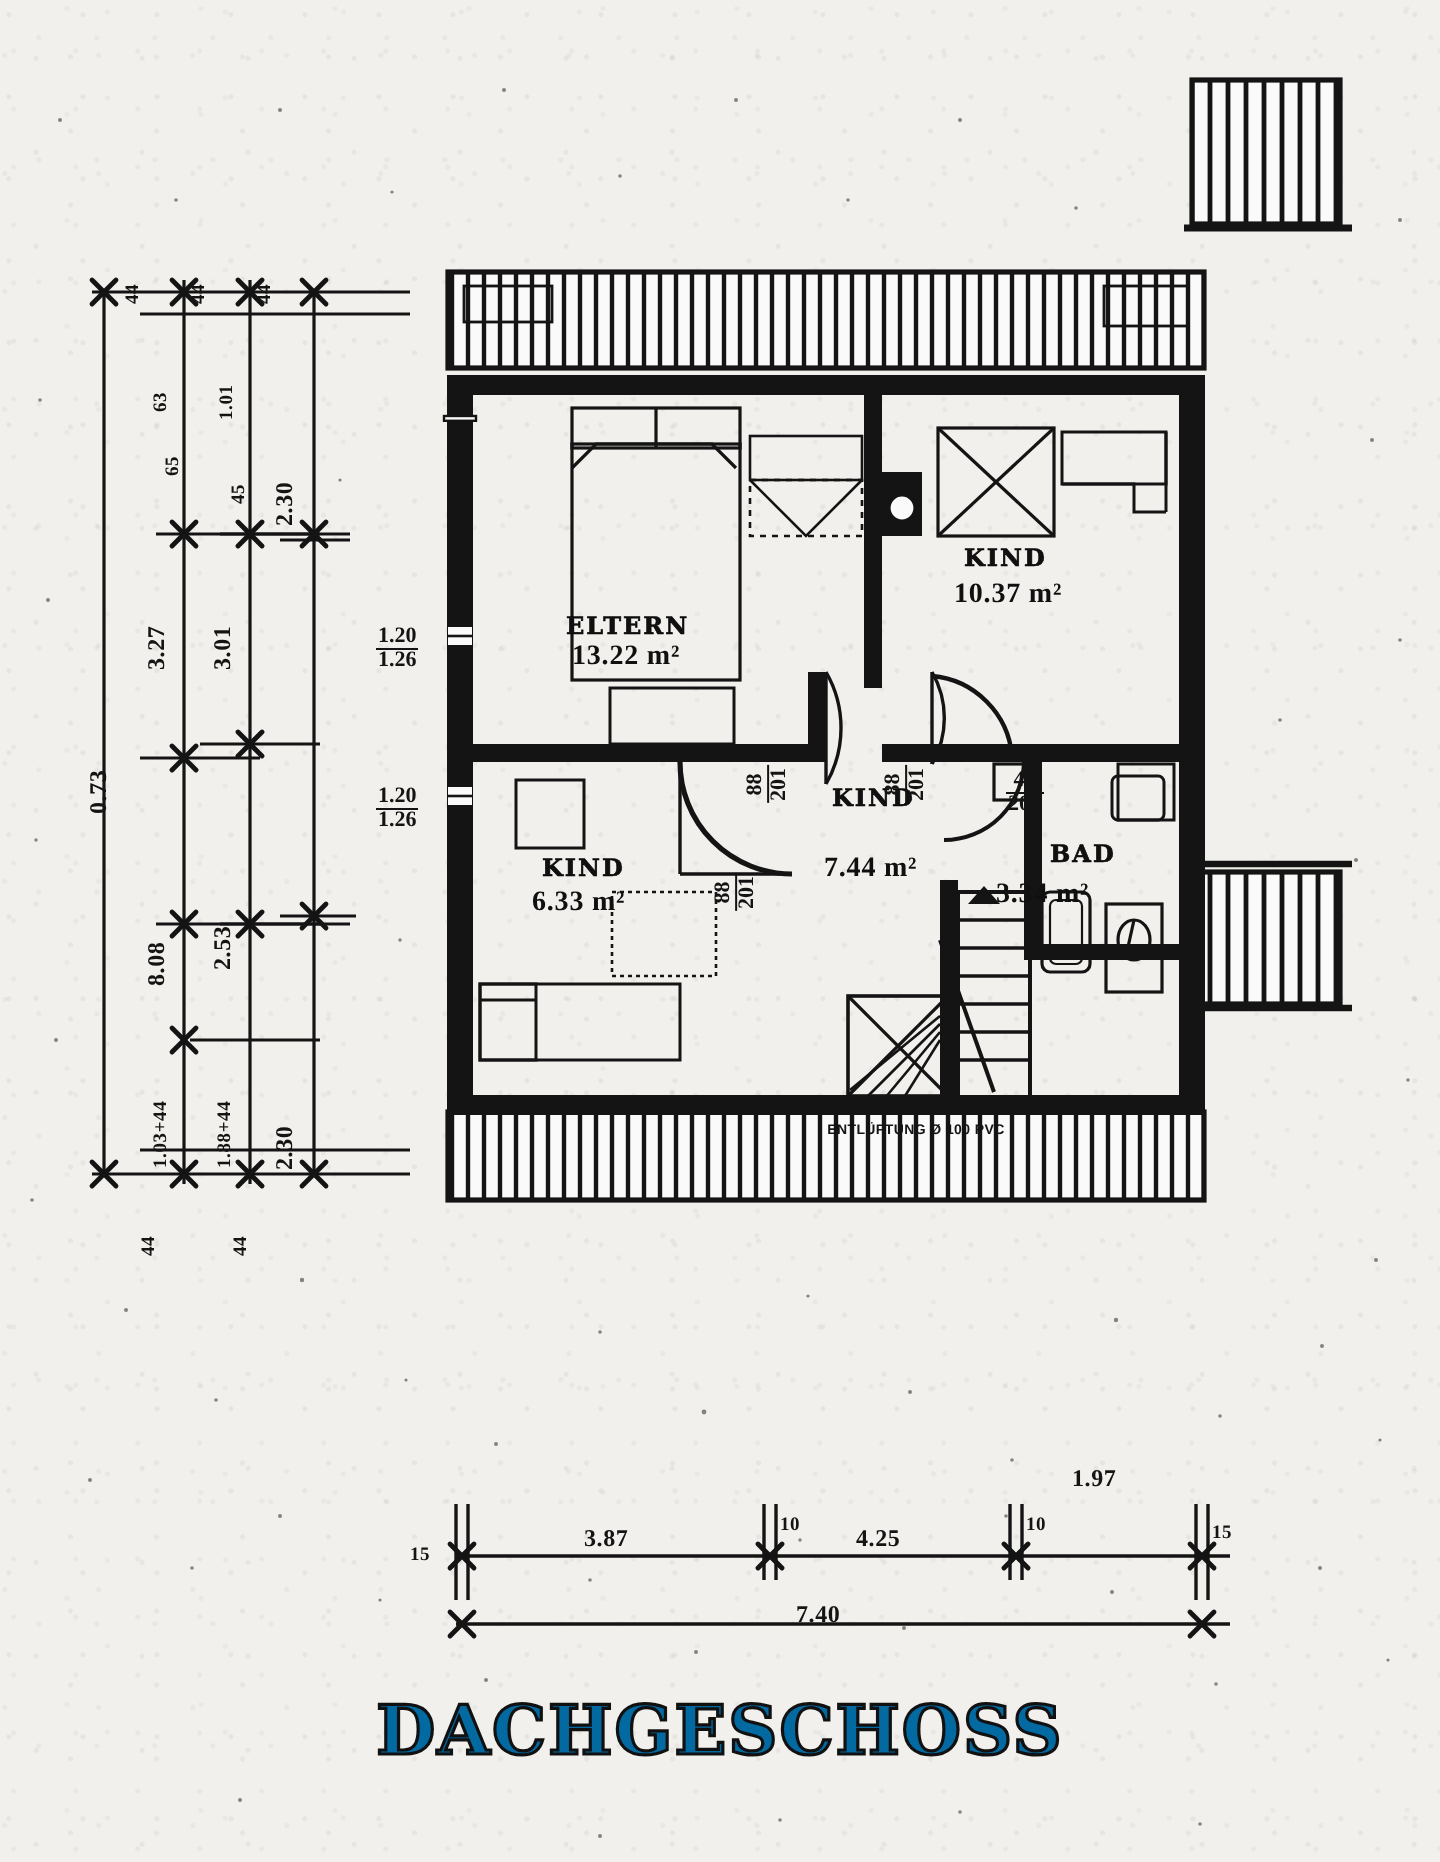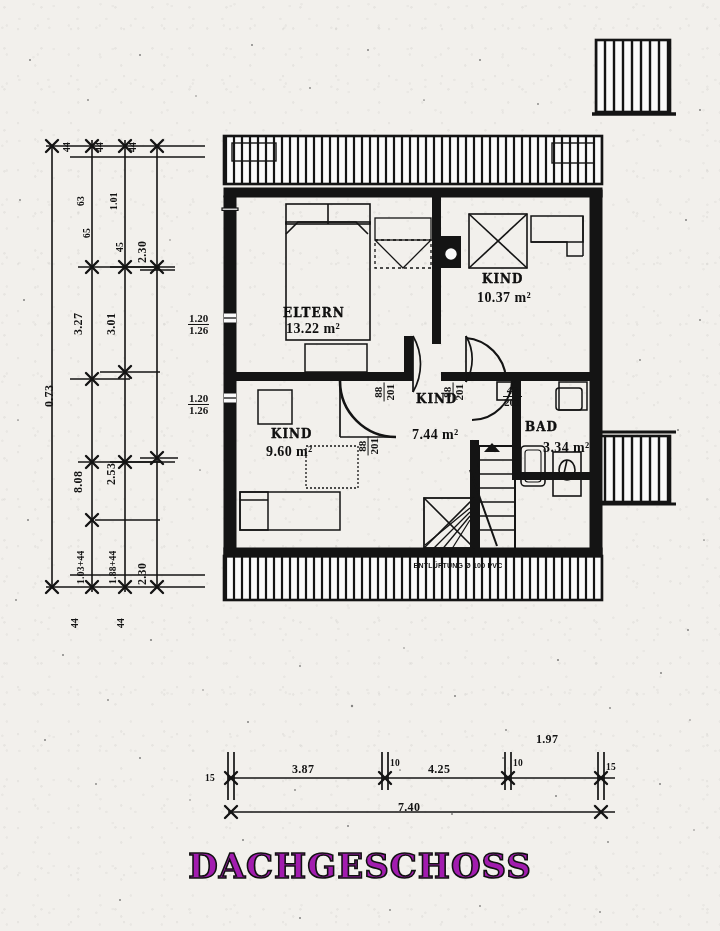--- a/index.html
+++ b/index.html
@@ -48,21 +48,21 @@
     font-family:"Liberation Serif", serif;font-weight:bold;
     font-size:11px;line-height:1.02;text-align:center;color:#141414;
   }
   .frac .top{display:block;border-bottom:1.4px solid #141414;padding:0 1px;}
   .frac .bot{display:block;padding:0 1px;}
   .frac-rot{transform:rotate(-90deg);transform-origin:left bottom;}
   #title{
     position:absolute;left:0;right:0;top:846px;text-align:center;
     font-family:"DejaVu Serif", serif;
     font-weight:bold;font-size:34px;letter-spacing:1px;
-    color:#a21caf;
+    color:#0369a1;
     -webkit-text-stroke:1.6px #111;
     text-shadow:0 0 0 #111;
   }
   .tiny{
     font-family:"Liberation Sans", sans-serif;
     font-weight:bold;font-size:7px;letter-spacing:.2px;color:#141414;
     line-height:1.05;text-align:center;
   }
 </style>
 </head>
@@ -407,27 +407,27 @@
   </g>
 </svg>
 
 <div class="lbl room-name" style="left:283px;top:306px;">ELTERN</div>
 <div class="lbl room-area" style="left:286px;top:321px;">13.22 m²</div>
 
 <div class="lbl room-name" style="left:482px;top:272px;">KIND</div>
 <div class="lbl room-area" style="left:477px;top:290px;">10.37 m²</div>
 
 <div class="lbl room-name" style="left:271px;top:427px;">KIND</div>
-<div class="lbl room-area" style="left:266px;top:444px;">9.60 m²</div>
+<div class="lbl room-area" style="left:266px;top:444px;">6.33 m²</div>
 
 <div class="lbl room-name" style="left:416px;top:392px;">KIND</div>
 <div class="lbl room-area" style="left:412px;top:415px;margin-top:12px;">7.44 m²</div>
 
 <div class="lbl room-name" style="left:525px;top:420px;">BAD</div>
-<div class="lbl room-area" style="left:543px;top:440px;">3.34 m²</div>
+<div class="lbl room-area" style="left:498px;top:440px;">3.34 m²</div>
 
 <div class="lbl frac" style="left:188px;top:313px;">
   <span class="top">1.20</span>
   <span class="bot">1.26</span>
 </div>
 <div class="lbl frac" style="left:188px;top:393px;">
   <span class="top">1.20</span>
   <span class="bot">1.26</span>
 </div>
 

